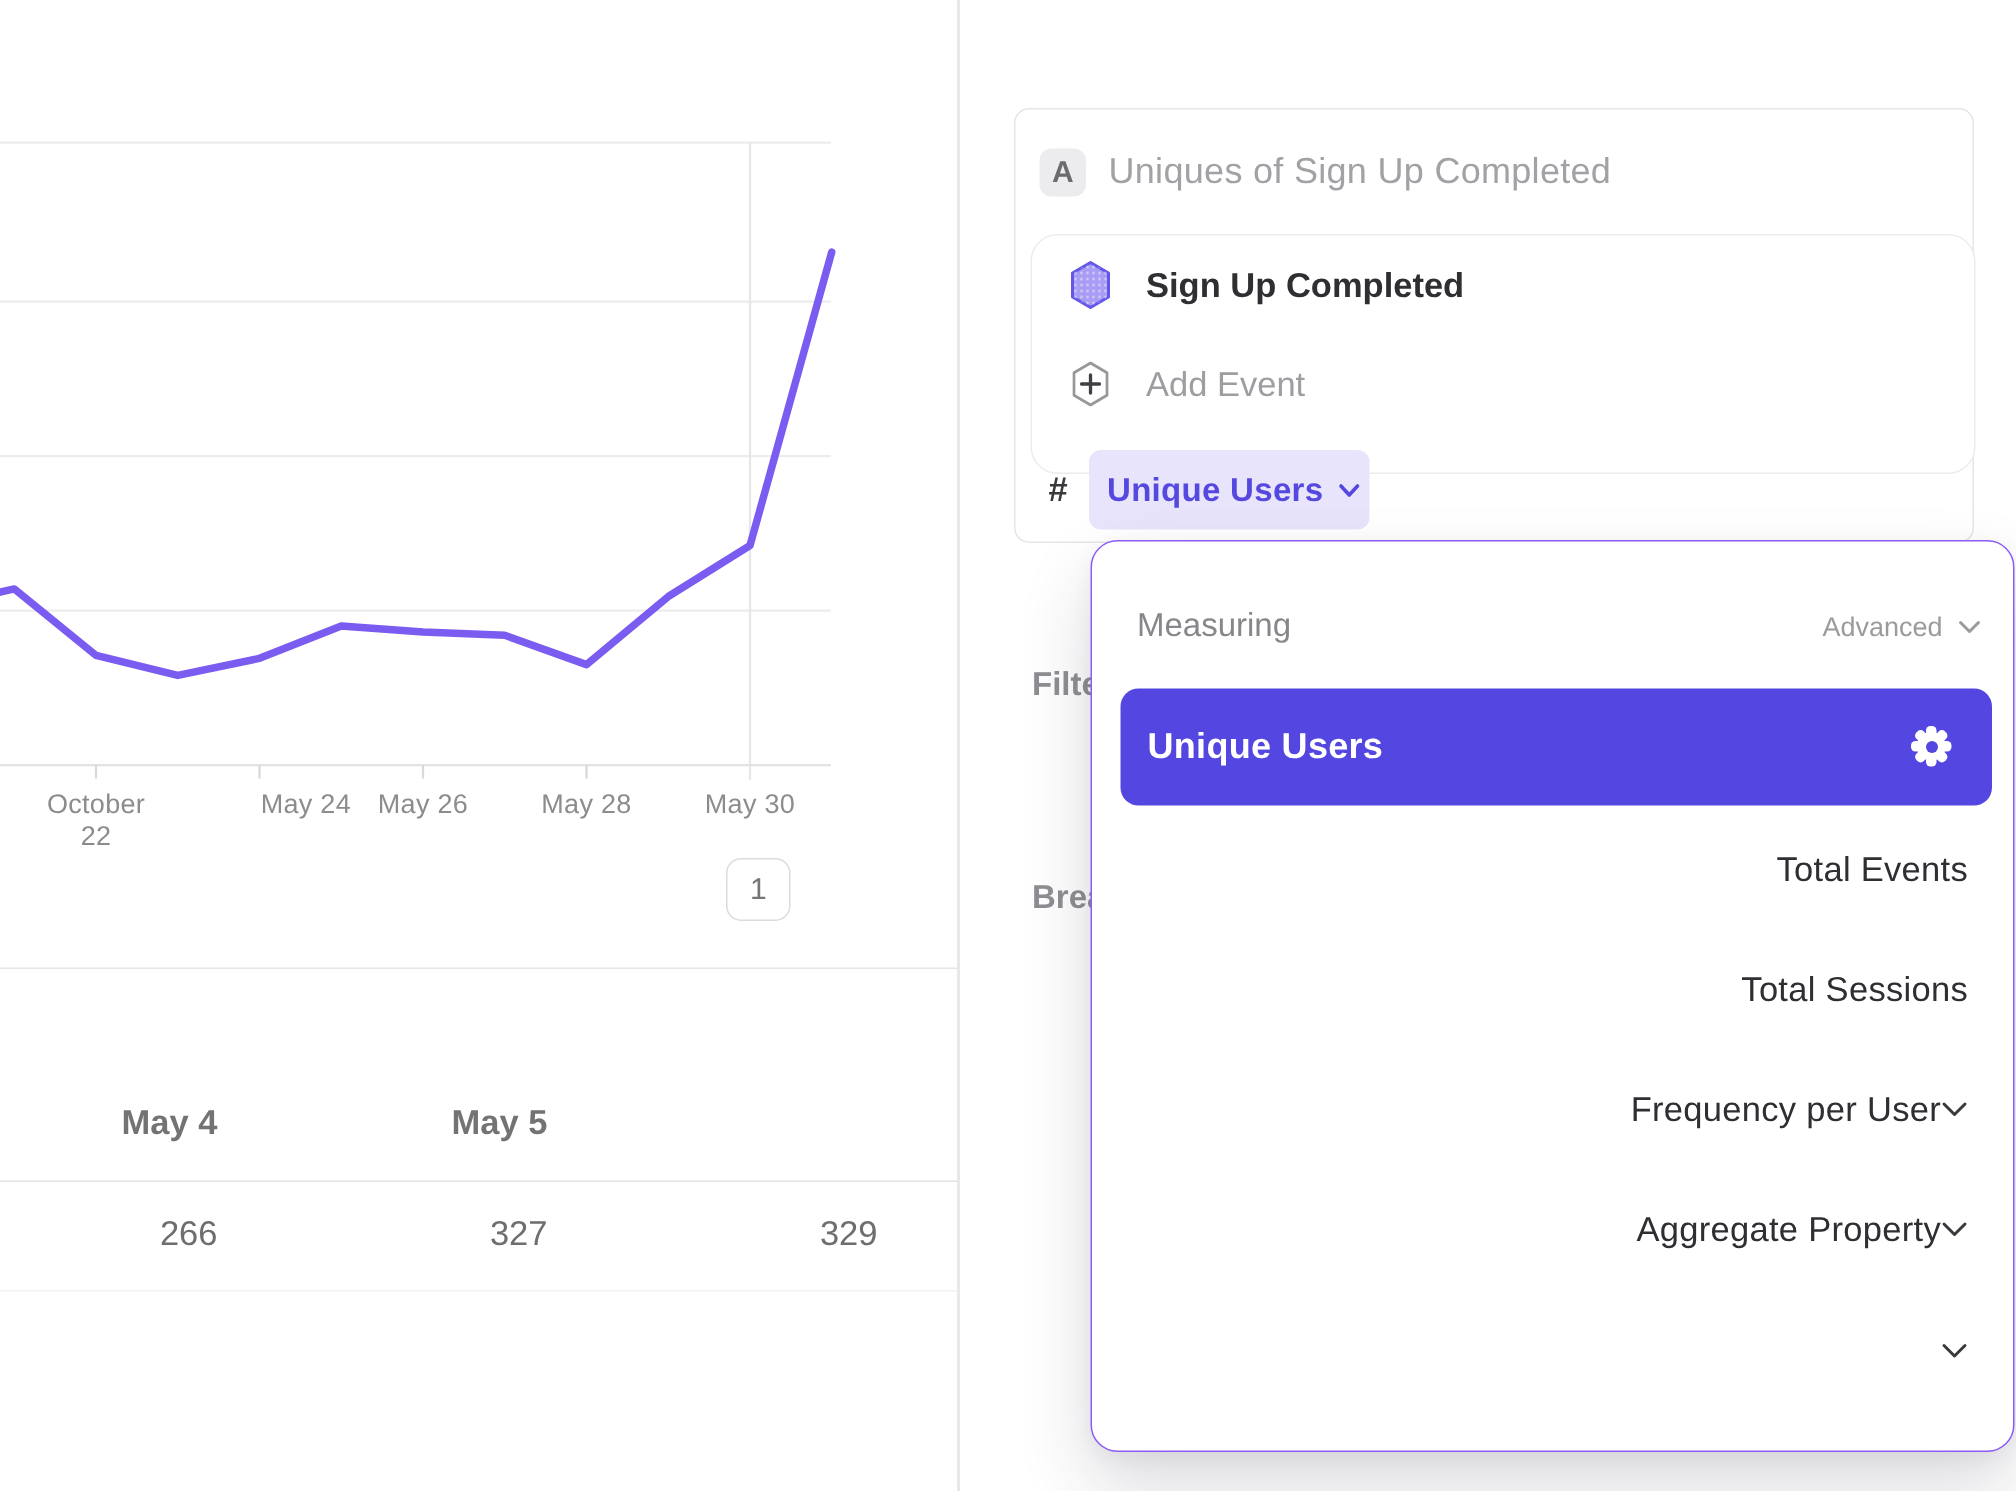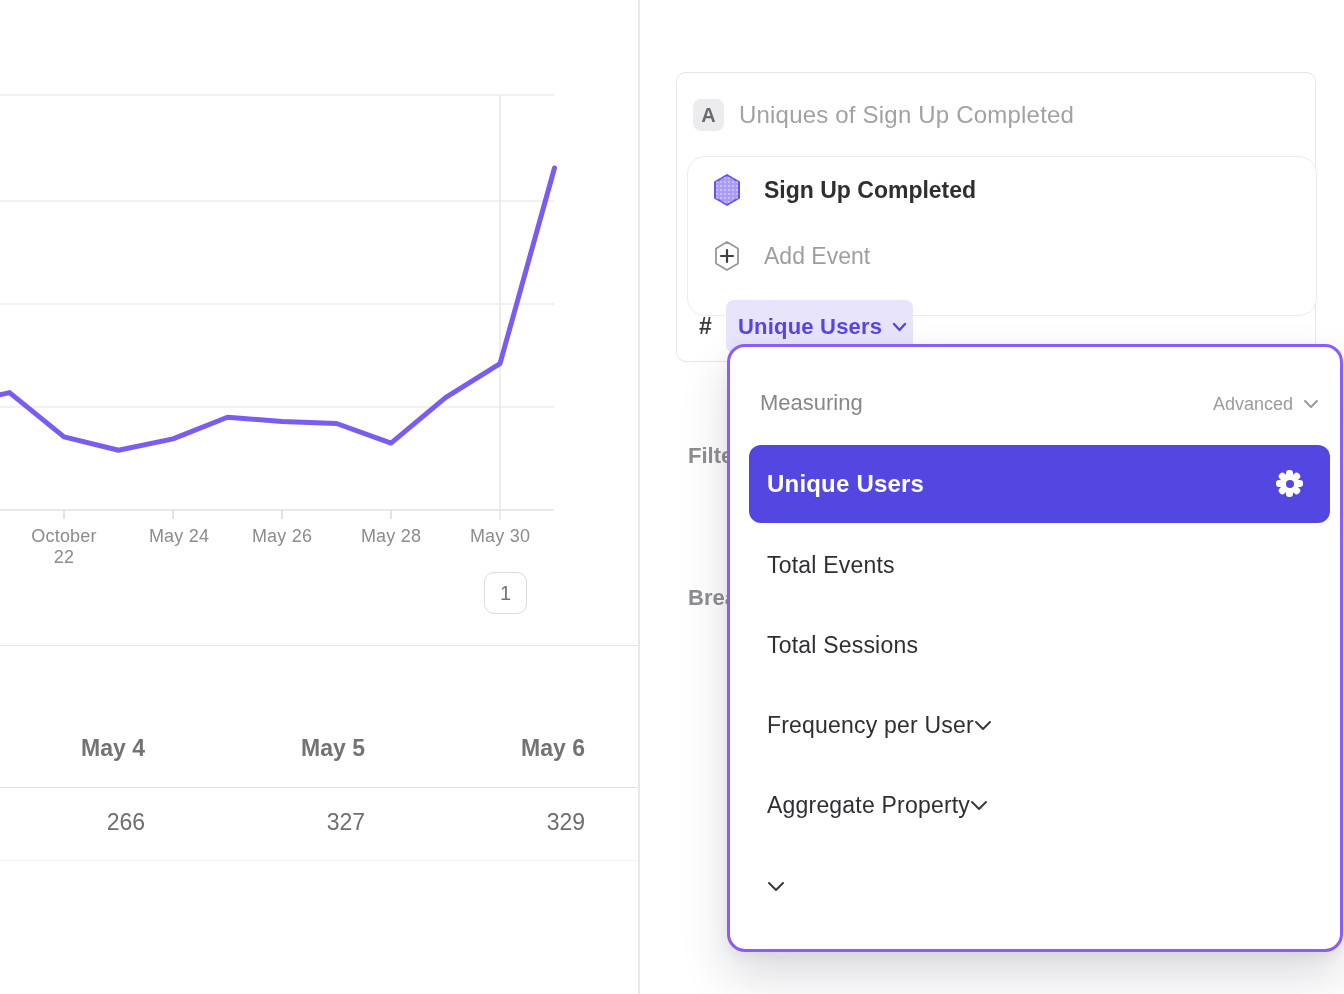--- a/index.html
+++ b/index.html
@@ -10,21 +10,21 @@
     background: #fff; overflow: hidden;
   }
 
   
   #chart-area { position: absolute; left: 0; top: 0; width: 639px; height: 645px; }
   #chart-svg { position: absolute; left: 0; top: 0; }
   .x-tick-label {
     position: absolute; top: 526px; width: 90px; text-align: center;
     font-size: 18px; color: #8c8c8f; letter-spacing: 0.2px;
   }
-  .tl-0 { left: 19px; } .tl-1 { left: 134px; } .tl-2 { left: 237px; }
+  .tl-0 { left: 19px; } .tl-1 { left: 144px; text-align: right; } .tl-2 { left: 237px; }
   .tl-3 { left: 346px; } .tl-4 { left: 455px; }
 
   #page-badge {
     position: absolute; left: 484px; top: 572px; width: 43px; height: 42px;
     border: 1px solid #dcdcde; border-radius: 10px; background: #fff;
     display: flex; align-items: center; justify-content: center;
     font-size: 20px; color: #76767a;
   }
 
   
@@ -83,22 +83,22 @@
 
   
   .section-header {
     position: absolute; left: 688px; font-size: 22px; font-weight: 600; color: #8e8e92;
   }
   #filter-header { top: 443px; }
   #breakdown-header { top: 585px; }
 
   
   #measuring-menu {
-    position: absolute; left: 727px; top: 344px; width: 616px; height: 608px;
-    background: #fff; border: 3px solid #8b5cf6; border-radius: 18px;
+    position: absolute; left: 727px; top: 360px; width: 616px; height: 608px;
+    background: #fff; border: 1px solid #8b5cf6; border-radius: 18px;
     box-shadow: 0 24px 48px rgba(35, 35, 60, 0.16), 0 4px 14px rgba(0,0,0,0.05);
   }
   #menu-header { position: absolute; left: 0; top: 30px; width: 100%; height: 52px; }
   #menu-header-label {
     position: absolute; left: 30px; top: 13px; font-size: 22px; font-weight: 500; color: #87878b;
   }
   #menu-mode {
     position: absolute; right: 21px; top: 8px; height: 38px; display: flex; align-items: center;
     cursor: pointer; background: none; border: none; font-family: "Liberation Sans", sans-serif;
   }
@@ -115,21 +115,21 @@
   }
   
   #gear { position: absolute; right: 26px; top: 24px; width: 29px; height: 29px; cursor: pointer; }
   #gear .bar { position: absolute; left: 1px; top: 11px; width: 27px; height: 7px; background: #fff; border-radius: 3px; }
   #gear .b45 { transform: rotate(45deg); } #gear .b90 { transform: rotate(90deg); } #gear .b135 { transform: rotate(135deg); }
   #gear .disc { position: absolute; left: 5px; top: 5px; width: 19px; height: 19px; background: #fff; border-radius: 50%; }
   #gear .hole { position: absolute; left: 10.5px; top: 10.5px; width: 8px; height: 8px; border-radius: 50%; }
 
   .menu-item {
     position: absolute; left: 0; width: 100%; height: 52px; cursor: pointer;
-    display: flex; align-items: center; justify-content: flex-start;
+    display: flex; align-items: center; justify-content: flex-end;
     padding: 0 30px 0 37px;
   }
   .mi-0 { top: 192px; } .mi-1 { top: 272px; } .mi-2 { top: 352px; }
   .mi-3 { top: 432px; } .mi-4 { top: 513px; }
   .menu-item .mi-label { font-size: 23px; font-weight: 500; color: #2f2f33; letter-spacing: 0.2px; }
 </style>
 </head>
 <body>
 
 <div id="screen">
@@ -152,21 +152,20 @@
     <span class="x-tick-label tl-1">May 24</span>
     <span class="x-tick-label tl-2">May 26</span>
     <span class="x-tick-label tl-3">May 28</span>
     <span class="x-tick-label tl-4">May 30</span>
     <div id="page-badge">1</div>
   </div>
 
   <div id="tbl-divider-top" class="h-divider"></div>
   <span class="tbl-cell tbl-head tc-0">May 4</span>
   <span class="tbl-cell tbl-head tc-1">May 5</span>
-  <span class="tbl-cell tbl-head tc-2">May 6</span>
   <div id="tbl-divider-mid" class="h-divider"></div>
   <span class="tbl-cell tbl-val tc-0">266</span>
   <span class="tbl-cell tbl-val tc-1">327</span>
   <span class="tbl-cell tbl-val tc-2">329</span>
   <div id="tbl-divider-bot" class="h-divider"></div>
 
   <div id="v-divider"></div>
 
   <div id="query-card">
     <div id="series-badge">A</div>

